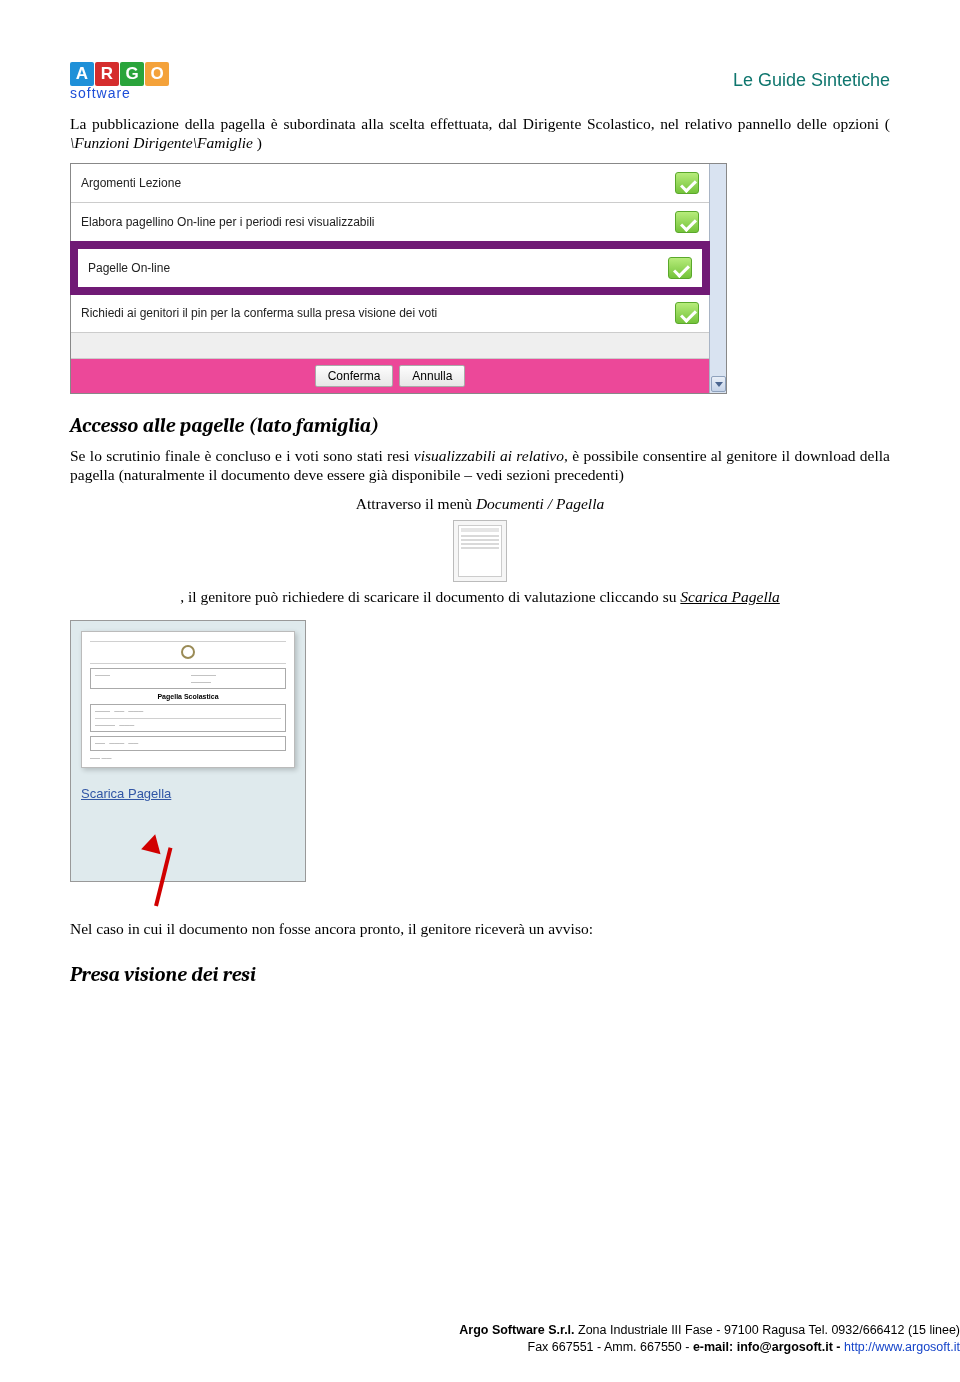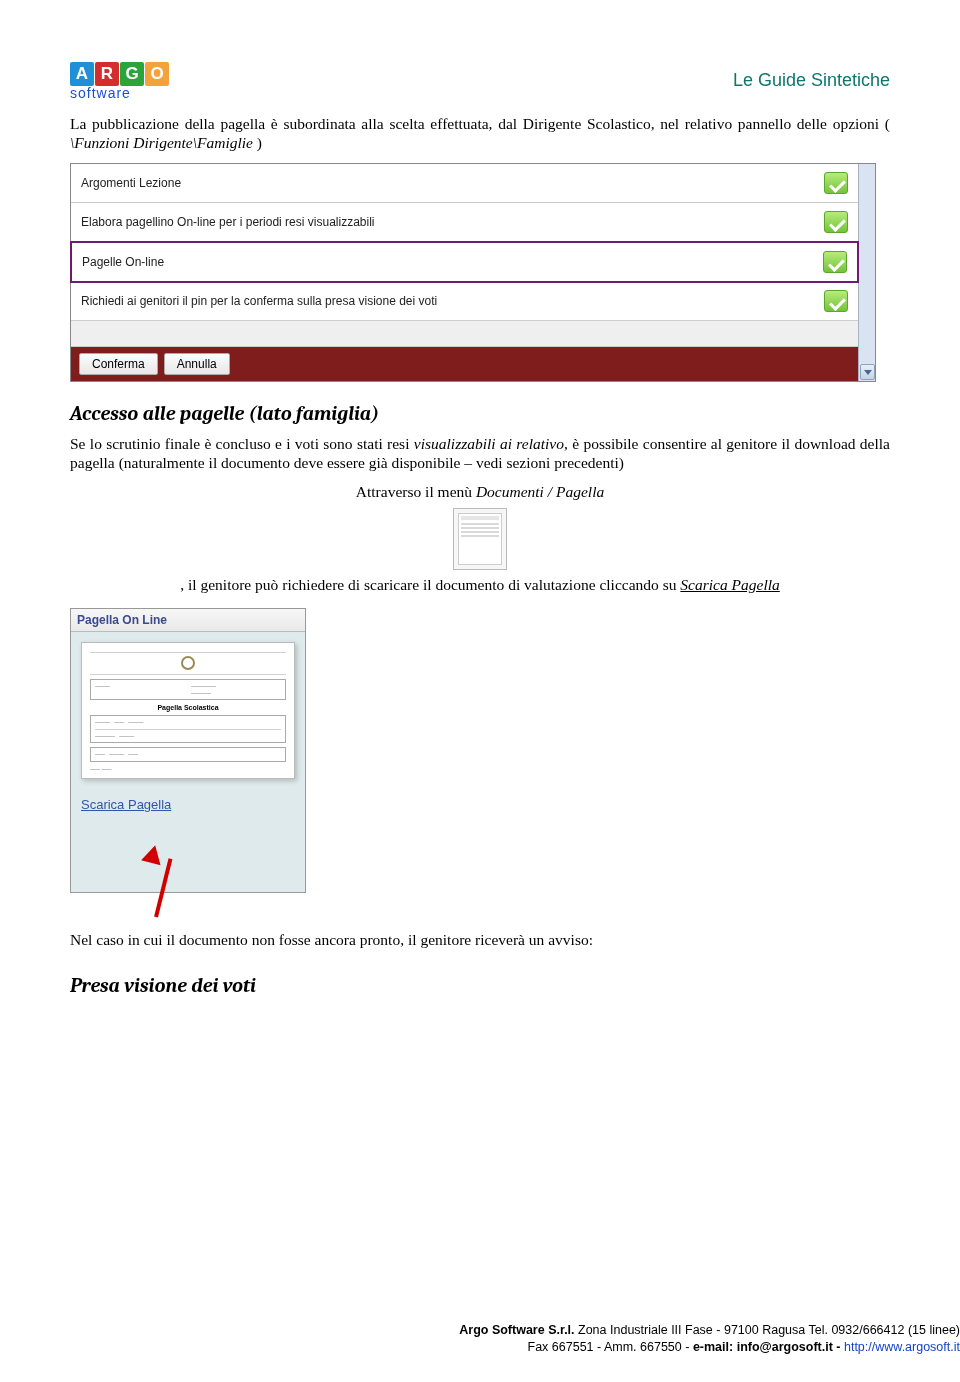--- a/index.html
+++ b/index.html
@@ -16,29 +16,29 @@
   .c4 { background: #f4a23a; }
   .logo-label { font: 14px Arial, sans-serif; color: #1d4ed8; letter-spacing: 1px; margin-top: 1px; }
   .guide-title { font-family: Verdana, Arial, sans-serif; font-size: 18px; color: #0f766e; margin-top: 8px; }
 
   .section-title { font-family: Cambria, "Times New Roman", serif; font-style: italic; font-weight: bold; font-size: 20px; margin-bottom: 10px; margin-top: 2px; }
   .body-text { font-size: 15.5px; line-height: 1.22; text-align: justify; margin-bottom: 10px; }
   .body-text .ital { font-style: italic; }
   .body-text .under { text-decoration: underline; font-style: italic; }
 
   
-  .shot1 { width: 806px; border: 1px solid #888; margin: 6px 0 20px 0; background: #fff; font-family: Arial, sans-serif; display:flex; }
+  .shot1 { width: 657px; border: 1px solid #888; margin: 6px 0 20px 0; background: #fff; font-family: Arial, sans-serif; display:flex; }
   .shot1-inner { flex:1; display:flex; flex-direction:column; }
   .shot1 .row { display: flex; align-items: center; justify-content: space-between; border-bottom: 1px solid #ccc; padding: 8px 10px; font-size: 12px; color: #222; background: #fff; }
-  .shot1 .row.highlight { border: 2px solid #701a75; margin: -1px; position: relative; z-index: 2; }
+  .shot1 .row.highlight { border: 8px solid #701a75; margin: -1px; position: relative; z-index: 2; }
   .shot1 .row span.lbl { }
   .toggle-btn { width: 24px; height: 22px; background: linear-gradient(#b7ec7b,#74c33a); border: 1px solid #5aa82b; border-radius: 3px; position: relative; }
   .toggle-btn::before { content: ""; position: absolute; left: 5px; top: 7px; width: 12px; height: 6px; border-left: 3px solid #fff; border-bottom: 3px solid #fff; transform: rotate(-45deg); }
   .shot1 .spacer-row { background: #efefef; height: 26px; border-bottom:1px solid #ccc; }
-  .shot1 .footer { display: flex; justify-content: flex-start; gap: 6px; padding: 6px 8px; background: #7f1d1d; }
+  .shot1 .footer { display: flex; justify-content: center; gap: 6px; padding: 6px 0; background: #ec4899; }
   .shot1 .footer .btn { font-size: 12px; padding: 3px 12px; border: 1px solid #aaa; background: linear-gradient(#fdfdfd,#e7e7e7); border-radius: 2px; }
   .scroll-col { width:17px; background:#d9e3f1; border-left:1px solid #a8b4c5; display:flex; flex-direction:column; justify-content:flex-end; }
   .scroll-down { width:15px; height:16px; margin:0 auto 1px auto; background:linear-gradient(#e9eff8,#c5d3e8); border:1px solid #8fa2bd; border-radius:2px; position:relative; }
   .scroll-down::after{content:"";position:absolute;left:3px;top:5px;border-left:4px solid transparent;border-right:4px solid transparent;border-top:5px solid #4b6590;}
   .doc-icon { width: 54px; height: 62px; border: 1px solid #bbb; background: #f6f6f6; padding: 4px; display:flex; flex-direction:column; gap:3px; align-items:center; }
   .doc-icon .pg { width:100%; flex:1; border:1px solid #ccc; background:#fff; display:flex; flex-direction:column; gap:2px; padding:2px; }
   .doc-icon .ln { height:2px; background:#d9d9d9; }
   .doc-icon .hdr { height:4px; background:#e5e5e5; margin-bottom:1px; }
 
   
@@ -134,21 +134,20 @@
           <span class="ln"></span>
           <span class="ln"></span>
         </span>
     </span>
     <span style="flex:1;">
       <span>, il genitore può richiedere di scaricare il documento di valutazione cliccando su </span><span class="under">Scarica Pagella</span>
     </span>
   </p>
 
   <div class="shot2">
-    <div class="titlebar">Pagella On Line</div>
     <div class="body">
       <div class="sheet">
         <div class="thinline"></div>
         <div class="crest-row">
             <div class="crest"></div>
           </div>
         <div class="thinline"></div>
         <div class="box twocol">
           <div class="smalltxt">―――</div>
           <div class="smalltxt">―――――<br>――――</div>
@@ -168,21 +167,21 @@
     </div>
   </div>
 
   <div class="arrow">
     <div class="head"></div>
     <div class="shaft"></div>
   </div>
 
   <p class="body-text" style="">Nel caso in cui il documento non fosse ancora pronto, il genitore riceverà un avviso:</p>
 
-  <div class="section-title" style="margin-top:24px">Presa visione dei voti</div>
+  <div class="section-title" style="margin-top:24px">Presa visione dei resi</div>
 
 </div>
 
 <div class="footer-block">
   <div>
     <span class="b">Argo Software S.r.l.</span><span> Zona Industriale III Fase - 97100 Ragusa Tel. 0932/666412 (15 linee)</span>
   </div>
   <div>
     <span>Fax 667551 - Amm. 667550 - </span><span class="b">e-mail: info@argosoft.it - </span><a>http://www.argosoft.it</a>
   </div>

